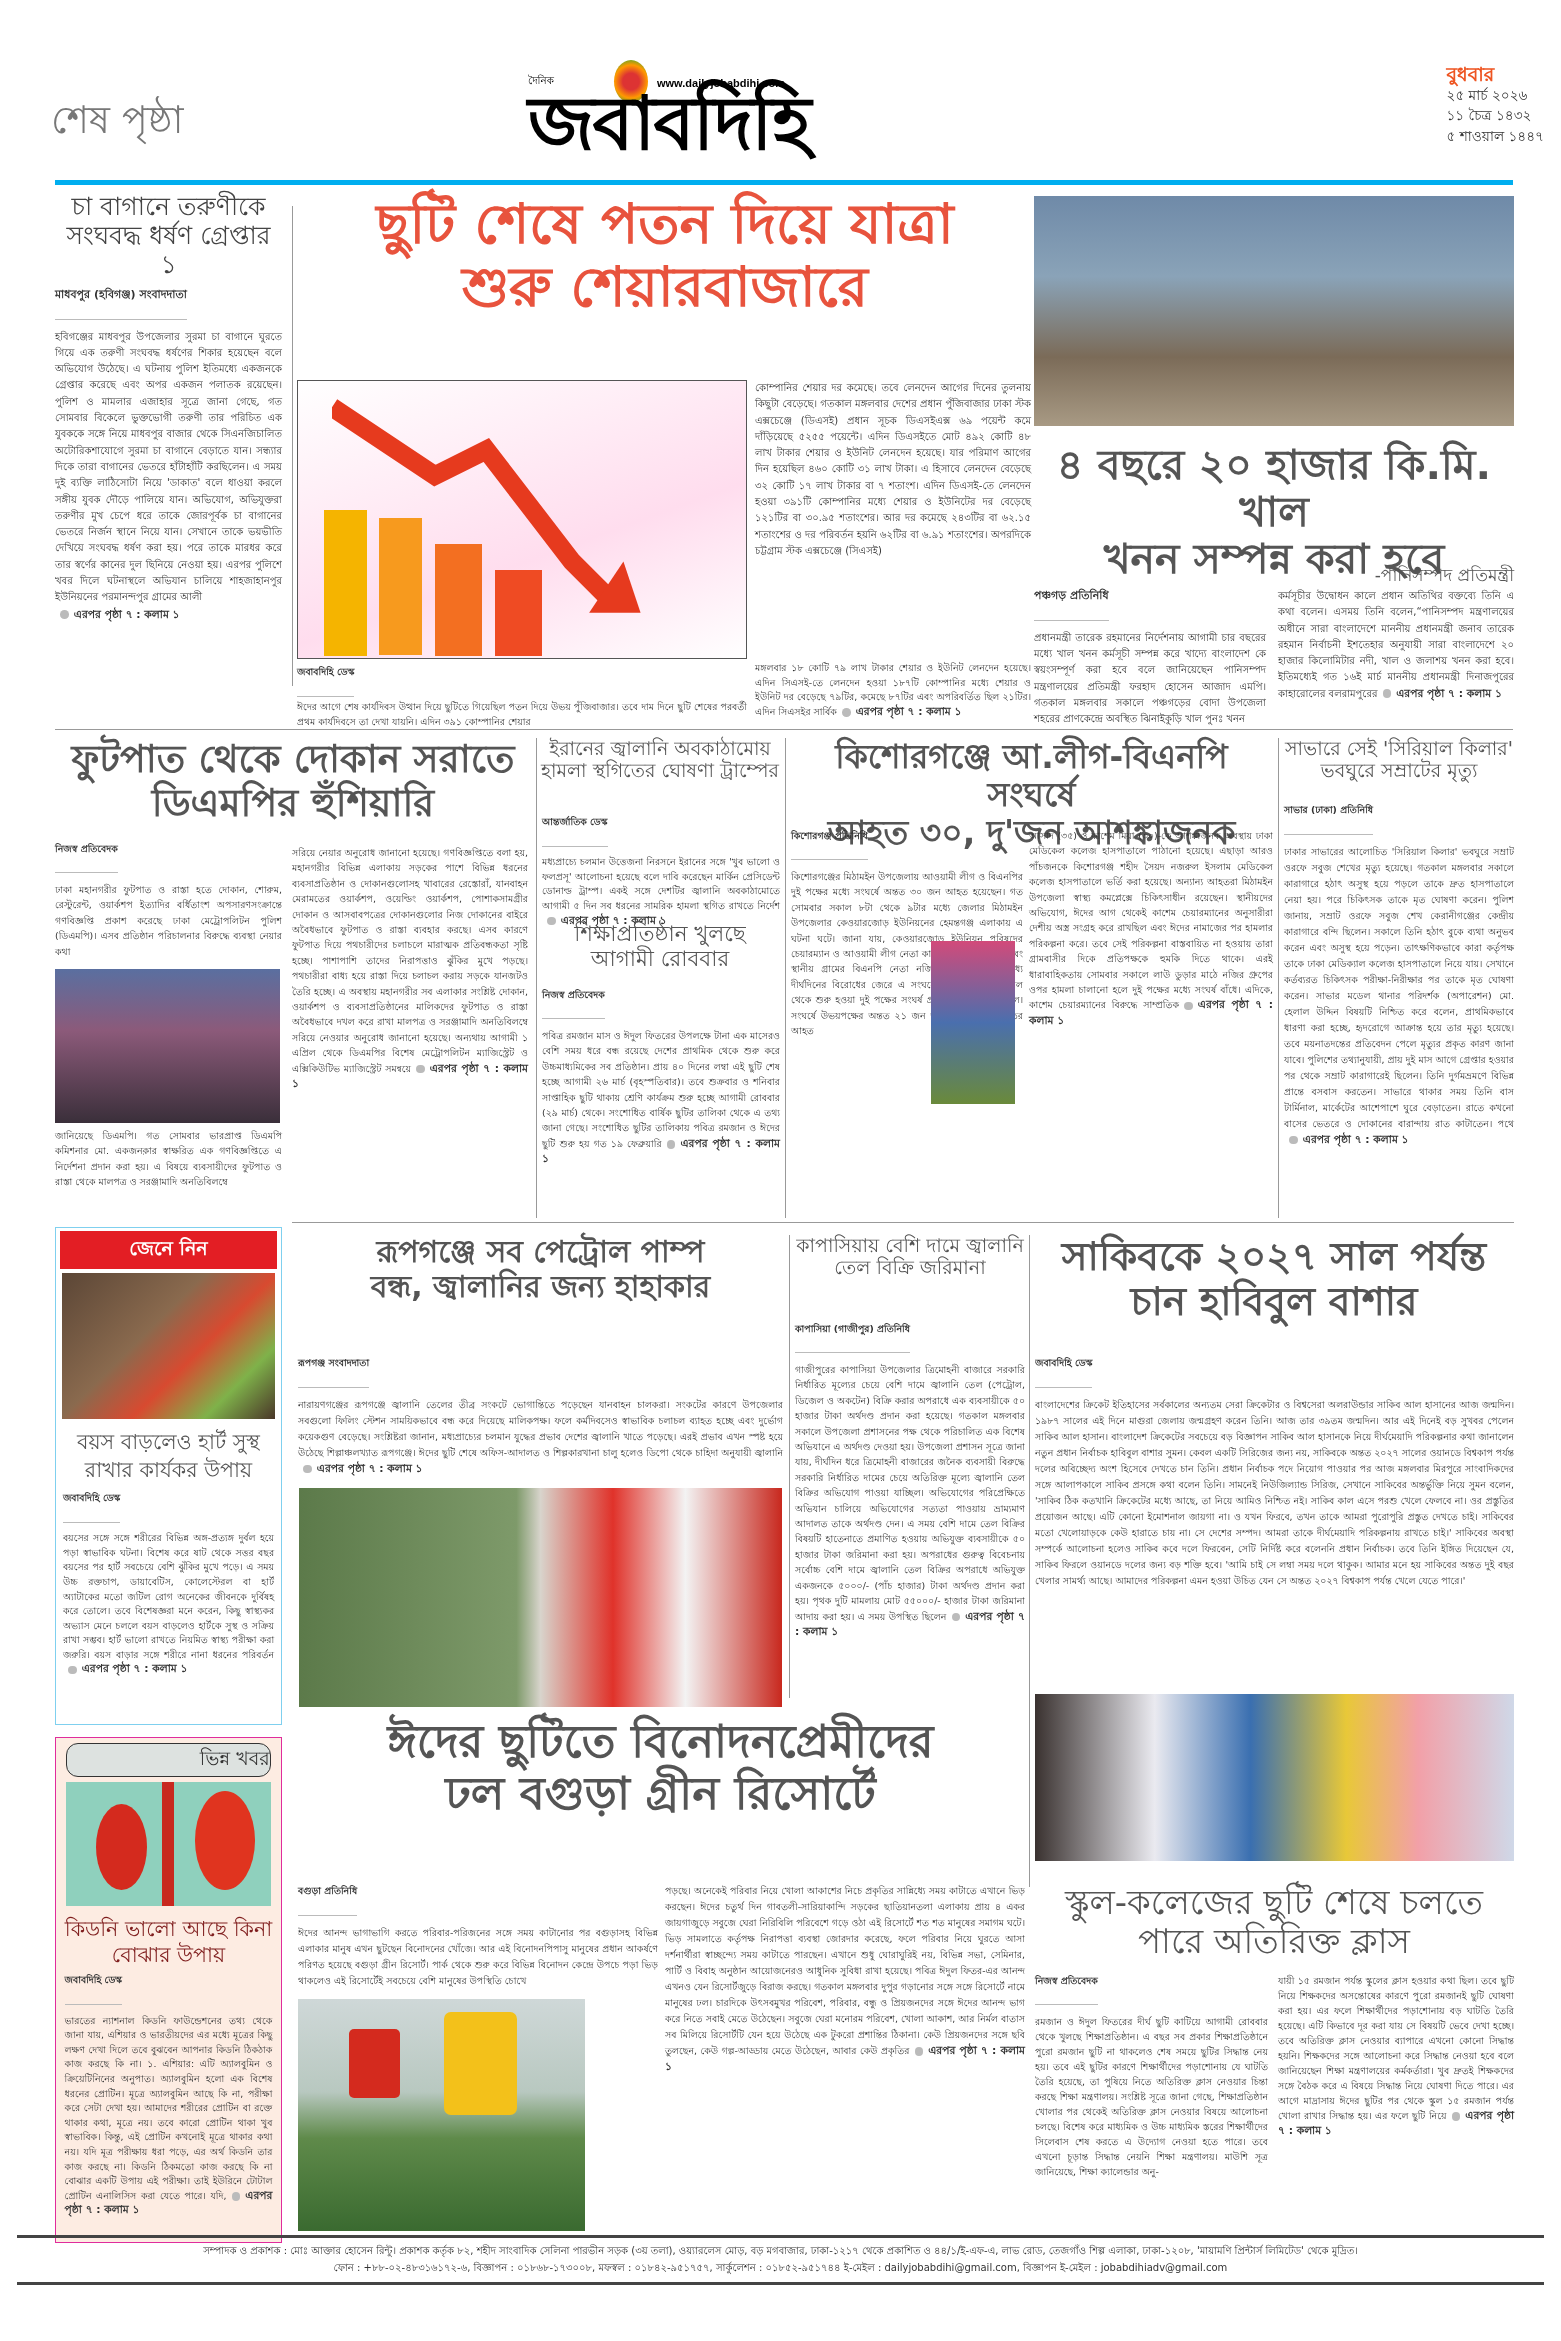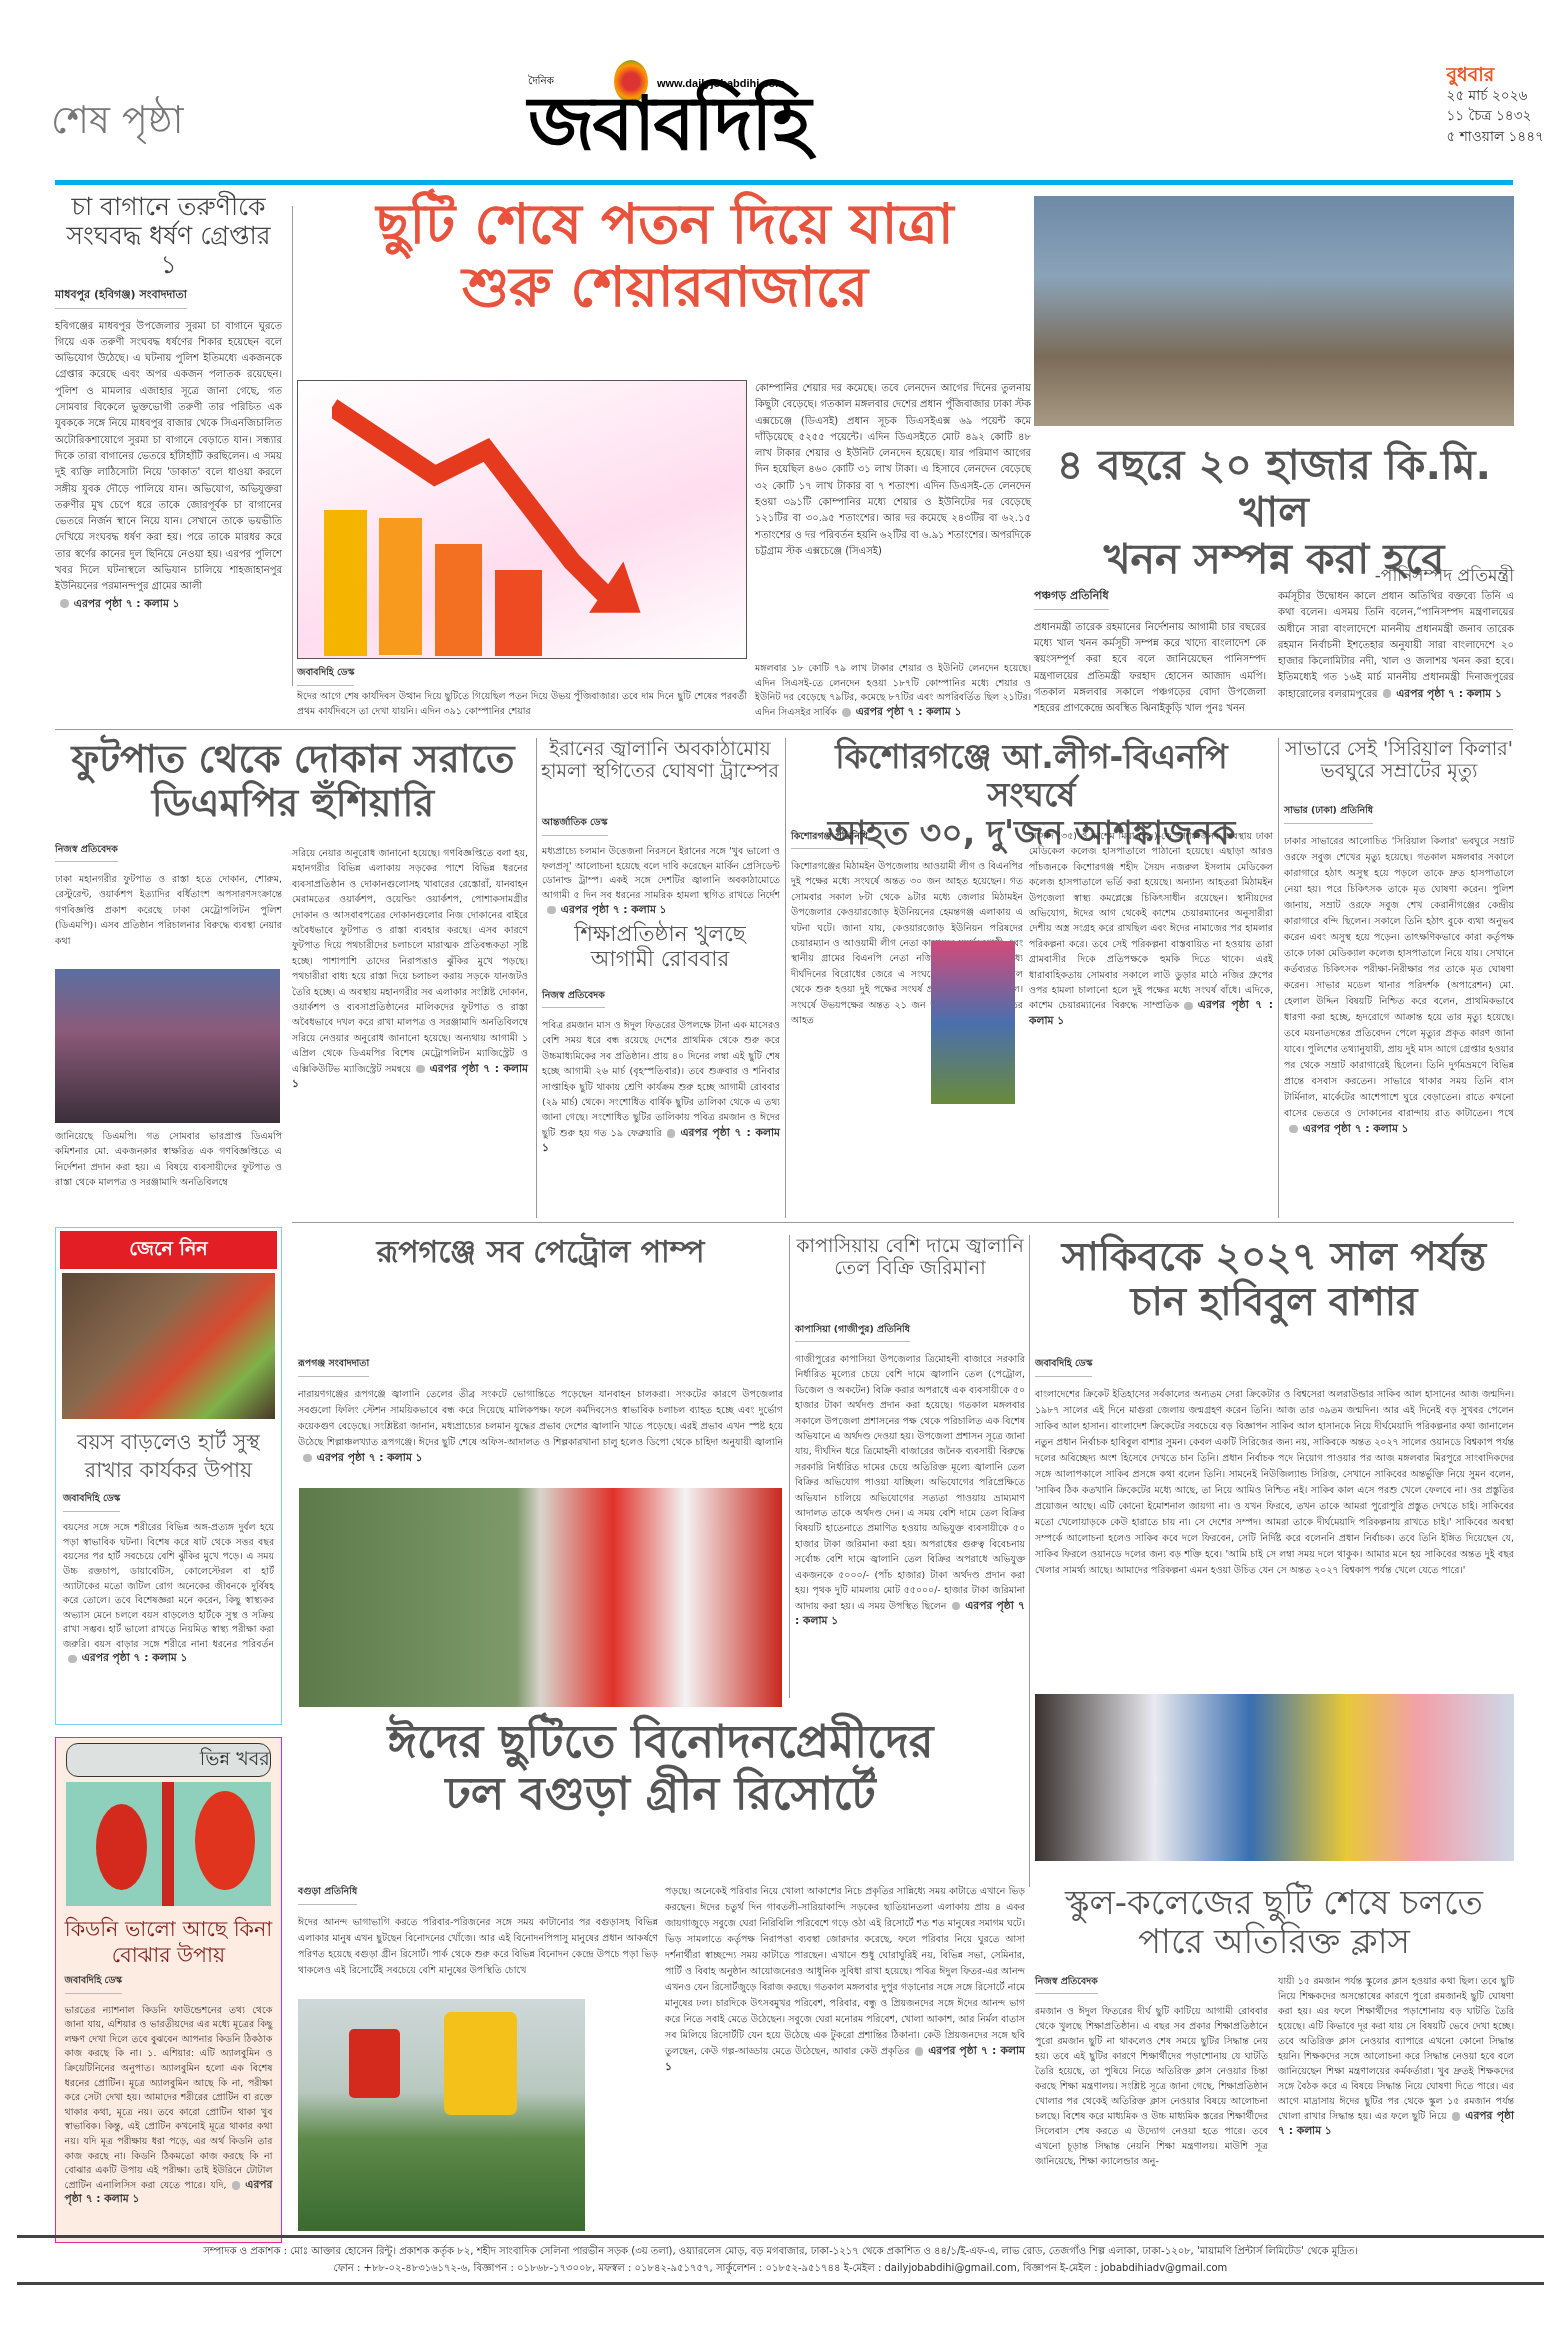--- a/index.html
+++ b/index.html
@@ -10,21 +10,21 @@
 .logo-small{left:0;top:17px;font-size:10.3px;color:#000}
 .logo-url{left:129px;top:21.4px;font-size:11px;color:#000;font-weight:bold;font-family:"Liberation Sans",sans-serif}
 .logo-emblem{left:86px;top:4.3px;width:34px;height:43px;border-radius:50%;background:radial-gradient(circle,#d33 30%,#f90 60%,#3a3 90%)}
 .logo-text{left:0;top:30px;font-size:74px;font-weight:bold;color:#000;letter-spacing:-1.7px;line-height:1;font-family:"DejaVu Serif",serif}
 .date-box{right:17px;top:64px;text-align:left;font-size:13.7px;line-height:20.6px;color:#333}
 .date-day{color:#e52;font-size:19px;font-weight:bold}
 .rule-blue{height:5.1px;background:#00aeef}
 .col{position:absolute;font-size:10.7px;line-height:17px;text-align:justify;color:#333}
 .hl{position:absolute;text-align:center;color:#555;font-weight:bold;line-height:1.15}
 .hl-red{color:#e8533d}
-.byline{font-size:11px;font-weight:bold;color:#333;border-bottom:1.7px solid #bbb;display:inline-block;padding-bottom:5px;margin-bottom:8.6px}
+.byline{font-size:11px;font-weight:bold;color:#333;border-bottom:1.7px solid #bbb;display:inline-block;padding-bottom:16px;margin-bottom:8.6px}
 .cont{font-weight:bold;font-size:10.7px}
 .dot{display:inline-block;width:8.6px;height:8.6px;border-radius:50%;background:#bbb;margin:0 5.1px;vertical-align:middle}
 .img{position:absolute;overflow:hidden}
 .vrule{position:absolute;width:0.9px;background:#999}
 .hrule{position:absolute;height:0.9px;background:#999}
 .box-red-head{background:#e31e24;color:#fff;text-align:center;font-size:19px;font-weight:bold;padding:3.4px 0}
 .box-pink{position:absolute;border:1.3px solid #e02c9c;background:#fdece2}
 .box-blue{position:absolute;border:1.3px solid #7fd0ef}
 .pill{background:#dde2e0;border:1.3px solid #333;border-radius:12px;text-align:right;font-size:19px;color:#333;margin:5.1px 10.3px}
 .footer-rule{position:absolute;left:17px;right:17px;height:3.4px;border-top:2.6px solid #444;border-bottom:0.9px solid #444}
@@ -165,20 +165,21 @@
   <div class="col" style="position:static;padding:0 8.6px;font-size:9.4px;line-height:14.6px">
     <div class="byline" style="font-size:9.4px">জবাবদিহি ডেস্ক</div>
     <div><span>ভারতের ন্যাশনাল কিডনি ফাউন্ডেশনের তথ্য থেকে জানা যায়, এশিয়ার ও ভারতীয়দের এর মধ্যে মূত্রের কিছু লক্ষণ দেখা দিলে তবে বুঝবেন আপনার কিডনি ঠিকঠাক কাজ করছে কি না। ১. এশিয়ার: এটি অ্যালবুমিন ও ক্রিয়েটিনিনের অনুপাত। অ্যালবুমিন হলো এক বিশেষ ধরনের প্রোটিন। মূত্রে অ্যালবুমিন আছে কি না, পরীক্ষা করে সেটা দেখা হয়। আমাদের শরীরের প্রোটিন বা রক্তে থাকার কথা, মূত্রে নয়। তবে কারো প্রোটিন থাকা খুব স্বাভাবিক। কিন্তু, এই প্রোটিন কখনোই মূত্রে থাকার কথা নয়। যদি মূত্র পরীক্ষায় ধরা পড়ে, এর অর্থ কিডনি তার কাজ করছে না। কিডনি ঠিকমতো কাজ করছে কি না বোঝার একটি উপায় এই পরীক্ষা। তাই ইউরিনে টোটাল প্রোটিন এনালিসিস করা যেতে পারে। যদি,</span><span class="dot"></span><span class="cont">এরপর পৃষ্ঠা ৭ : কলাম ১</span></div>
   </div>
 </div>
 
 <div class="hrule" style="left:292px;top:1222px;width:1222px"></div>
 
 <div class="hl" style="left:296px;top:1235px;width:489px;font-size:30px">
   <div>রূপগঞ্জে সব পেট্রোল পাম্প</div>
+  <div>বন্ধ, জ্বালানির জন্য হাহাকার</div>
 </div>
 <div class="col" style="left:298px;top:1355px;width:485px;font-size:9.4px;line-height:16px">
   <div class="byline" style="font-size:9.4px">রূপগঞ্জ সংবাদদাতা</div>
   <div><span>নারায়ণগঞ্জের রূপগঞ্জে জ্বালানি তেলের তীব্র সংকটে ভোগান্তিতে পড়েছেন যানবাহন চালকরা। সংকটের কারণে উপজেলার সবগুলো ফিলিং স্টেশন সাময়িকভাবে বন্ধ করে দিয়েছে মালিকপক্ষ। ফলে কর্মদিবসেও স্বাভাবিক চলাচল ব্যাহত হচ্ছে এবং দুর্ভোগ কয়েকগুণ বেড়েছে। সংশ্লিষ্টরা জানান, মধ্যপ্রাচ্যের চলমান যুদ্ধের প্রভাব দেশের জ্বালানি খাতে পড়েছে। এরই প্রভাব এখন স্পষ্ট হয়ে উঠেছে শিল্পাঞ্চলখ্যাত রূপগঞ্জে। ঈদের ছুটি শেষে অফিস-আদালত ও শিল্পকারখানা চালু হলেও ডিপো থেকে চাহিদা অনুযায়ী জ্বালানি</span><span class="dot"></span><span class="cont">এরপর পৃষ্ঠা ৭ : কলাম ১</span></div>
 </div>
 <div class="img" style="left:299px;top:1488px;width:483px;height:219px;background:linear-gradient(90deg,#5c7a4a 0%,#7e9a6a 45%,#d8d4cc 50%,#e0322a 65%,#f3f3f3 80%,#c8281e 100%)"></div>
 <div class="vrule" style="left:789px;top:1235px;height:463px"></div>
 
 <div class="hl" style="left:794px;top:1235px;width:232px;font-size:19px;font-weight:normal">কাপাসিয়ায় বেশি দামে জ্বালানি তেল বিক্রি জরিমানা</div>
 <div class="col" style="left:795px;top:1321px;width:230px;font-size:9.4px;line-height:15.4px">

